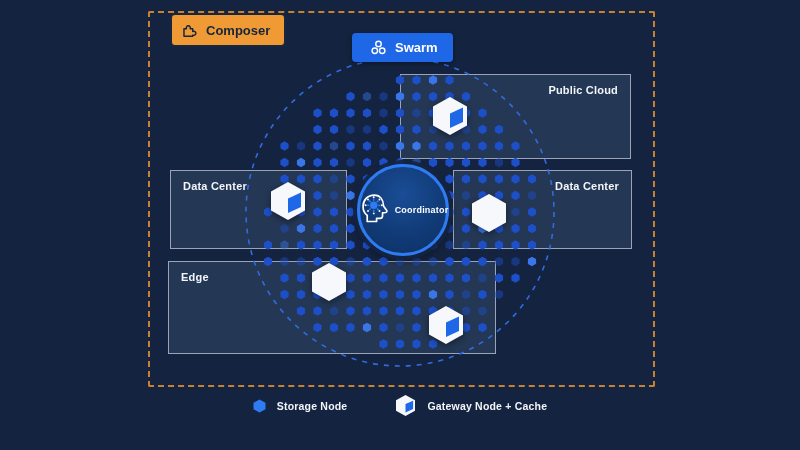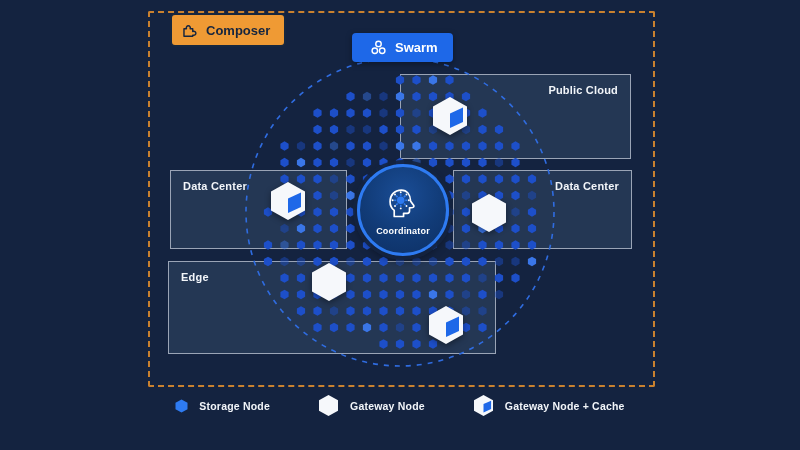--- a/index.html
+++ b/index.html
@@ -47,21 +47,21 @@
   .z-dc-right{left:453px;top:170px;width:177px;height:77px;}
   .z-edge{left:168px;top:261px;width:326px;height:91px;}
   
   .hexnode{width:36px;height:40px;filter:drop-shadow(0 2px 3px rgba(0,0,0,.4));}
   .hexnode svg{display:block;}
   
   .coordinator{
     left:357px;top:164px;width:86px;height:86px;border-radius:50%;
     border:3px solid var(--bright,#2e7bf2);
     background:radial-gradient(circle at 50% 32%,#1a4d96 0%,#113b77 55%,#0d2f63 100%);
-    display:flex;flex-direction:column;align-items:center;justify-content:center;gap:1px;
+    display:flex;flex-direction:row;align-items:center;justify-content:center;gap:1px;
     box-shadow:0 0 0 4px rgba(20,35,64,.9),0 4px 10px rgba(0,0,0,.45);
   }
   .coordinator-label{font-size:9px;font-weight:bold;color:#ffffff;letter-spacing:.2px;}
   
   .legend{
     left:0;top:394px;width:800px;display:flex;justify-content:center;
     align-items:center;gap:48px;text-align:center;
   }
   .legend-item{display:flex;align-items:center;gap:11px;}
   .legend-label{font-size:10.5px;font-weight:bold;color:#f2f5f9;letter-spacing:.2px;}
@@ -397,28 +397,20 @@
           <svg width="13" height="14" viewBox="0 0 13 14">
             <polygon points="6.5,0.5 12.5,3.8 12.5,10.3 6.5,13.5 0.5,10.3 0.5,3.8" fill="#2e7bf2"></polygon>
           </svg>
         </span>
       <span class="legend-label">Storage Node</span>
     </div>
     <div class="legend-item">
       <span class="legend-icon">
           <svg width="21" height="23" viewBox="0 0 21 23">
             <polygon points="10.5,1.0 20.0,6.3 20.0,16.8 10.5,22.0 1.0,16.8 1.0,6.3" fill="#f6f8fb"></polygon>
-          </svg>
-        </span>
-      <span class="legend-label">Gateway Node</span>
-    </div>
-    <div class="legend-item">
-      <span class="legend-icon">
-          <svg width="21" height="23" viewBox="0 0 21 23">
-            <polygon points="10.5,1.0 20.0,6.3 20.0,16.8 10.5,22.0 1.0,16.8 1.0,6.3" fill="#f6f8fb"></polygon>
             <polygon points="10.5,10.1 18.1,6.7 18.1,15.0 10.5,18.4" fill="#1e68e8"></polygon>
           </svg>
         </span>
       <span class="legend-label">Gateway Node + Cache</span>
     </div>
   </div>
 
 </div>
 
 </body></html>

